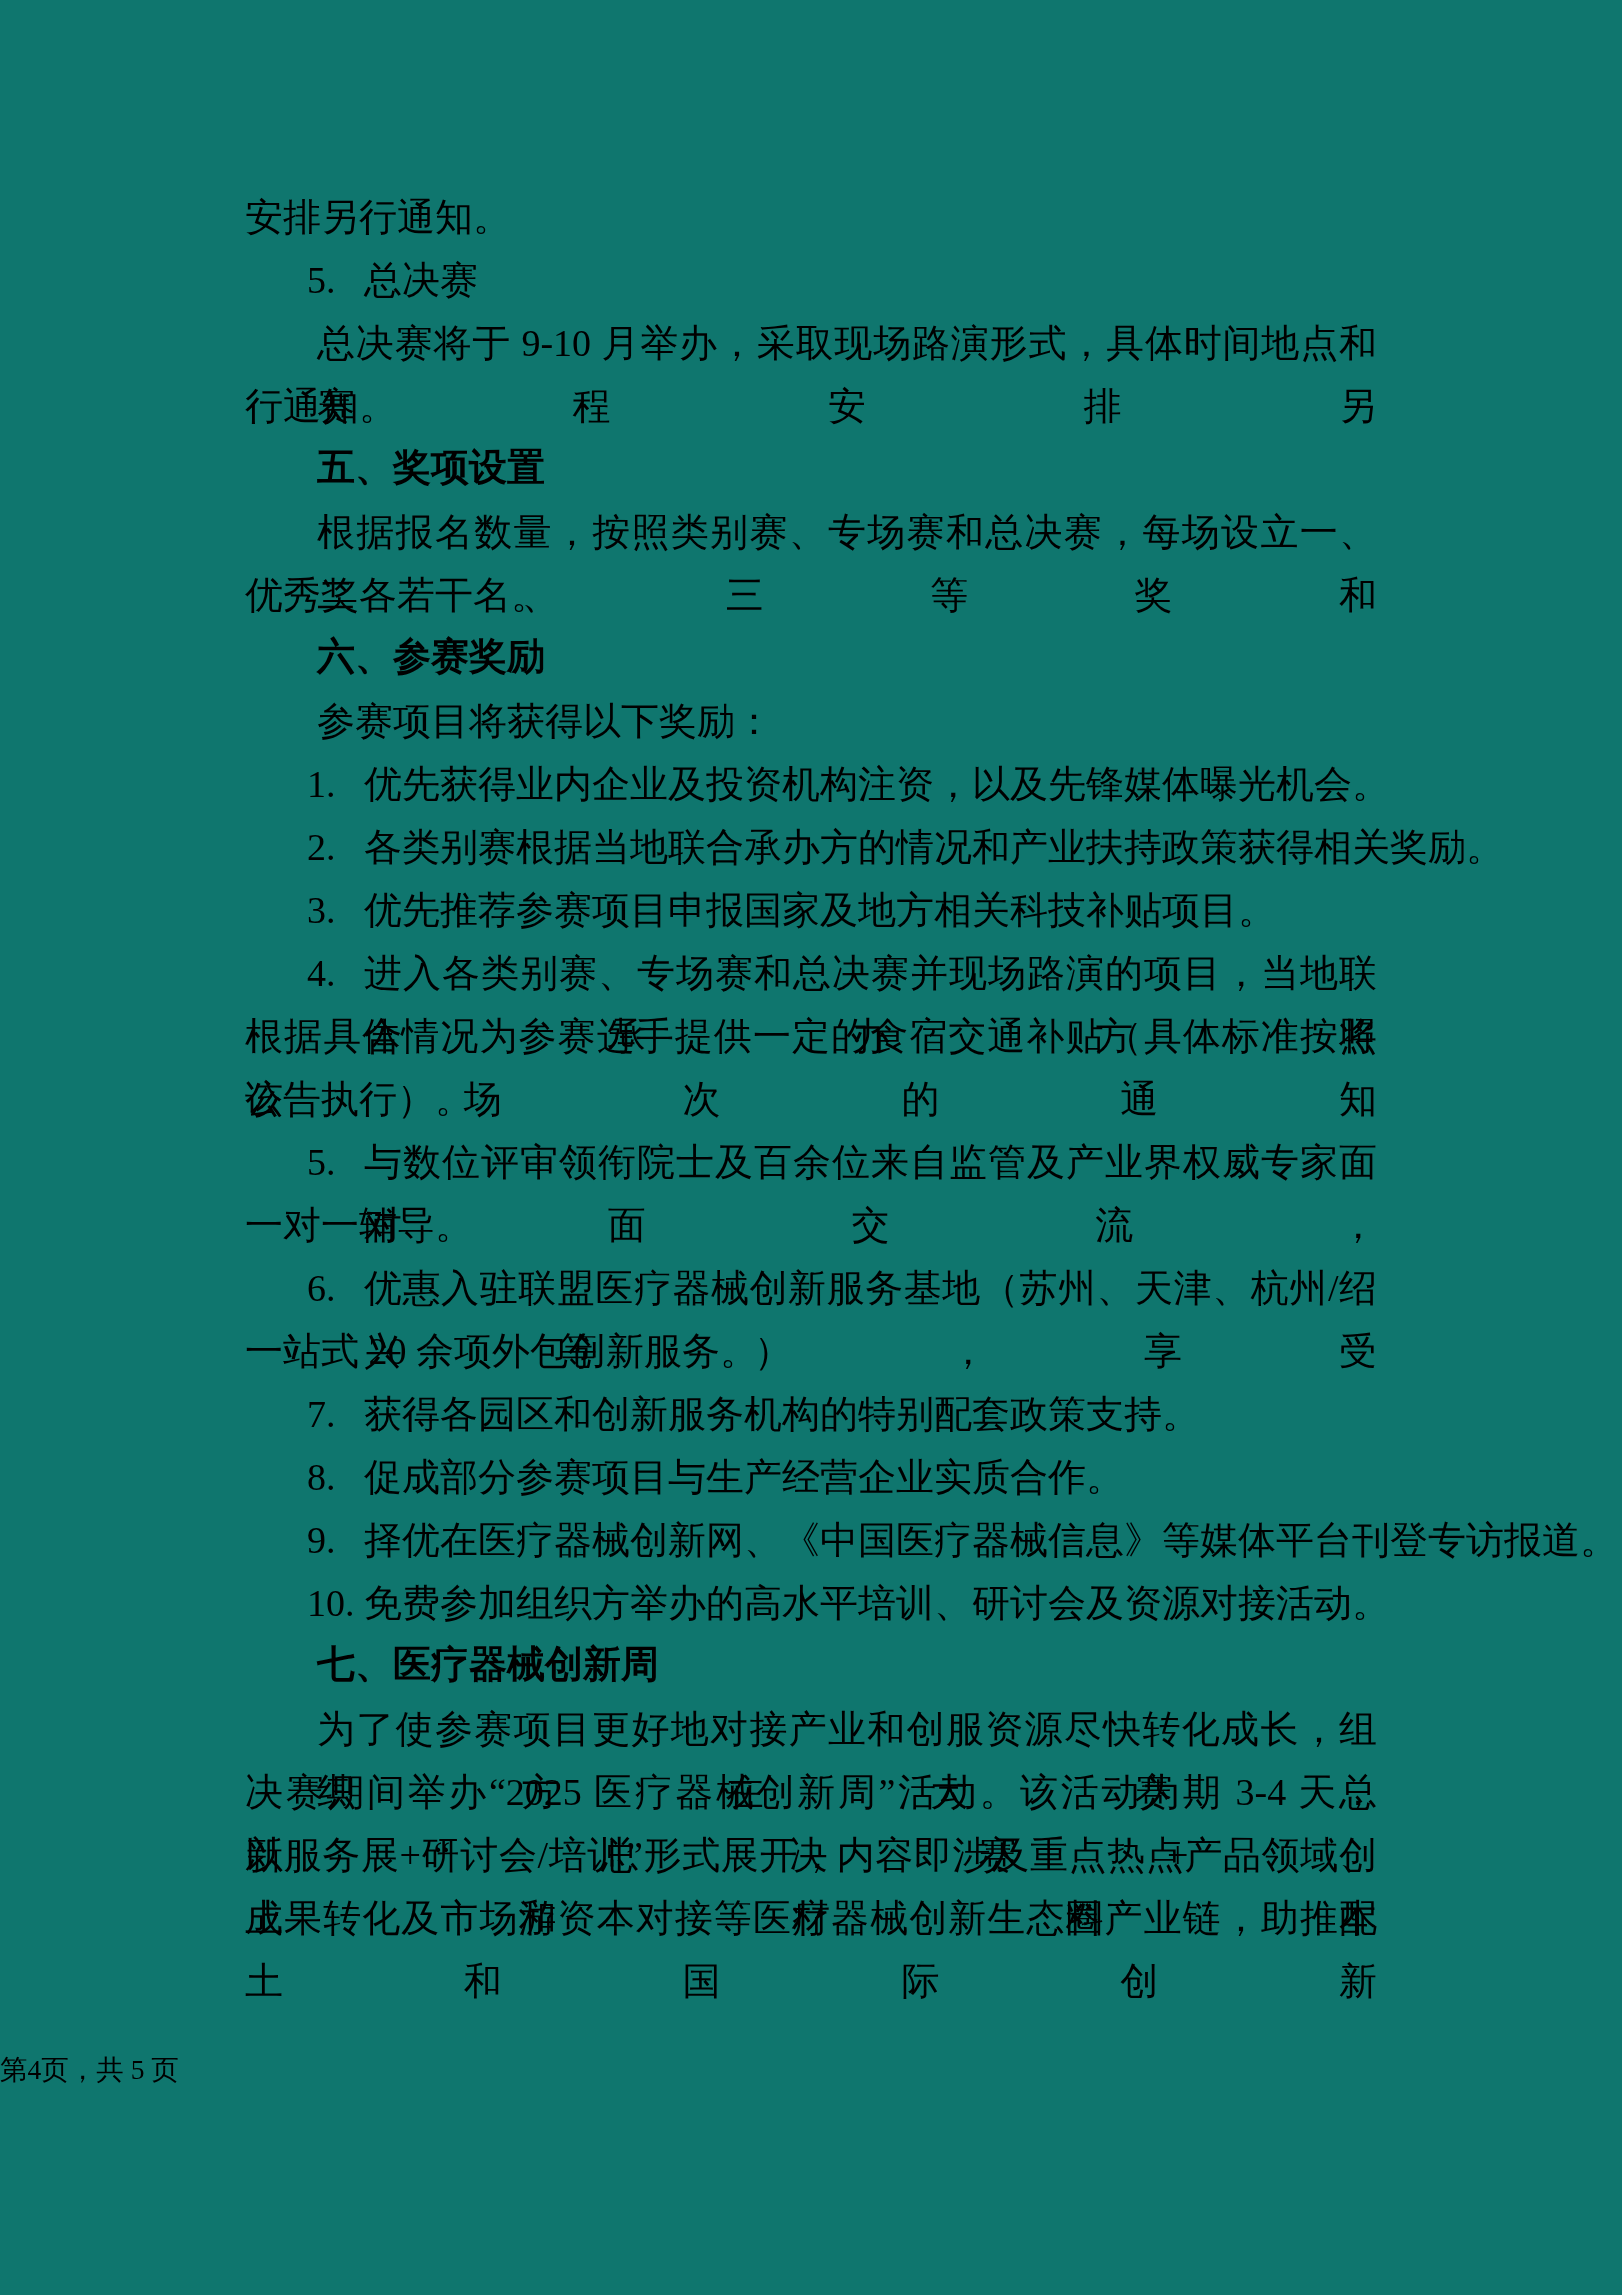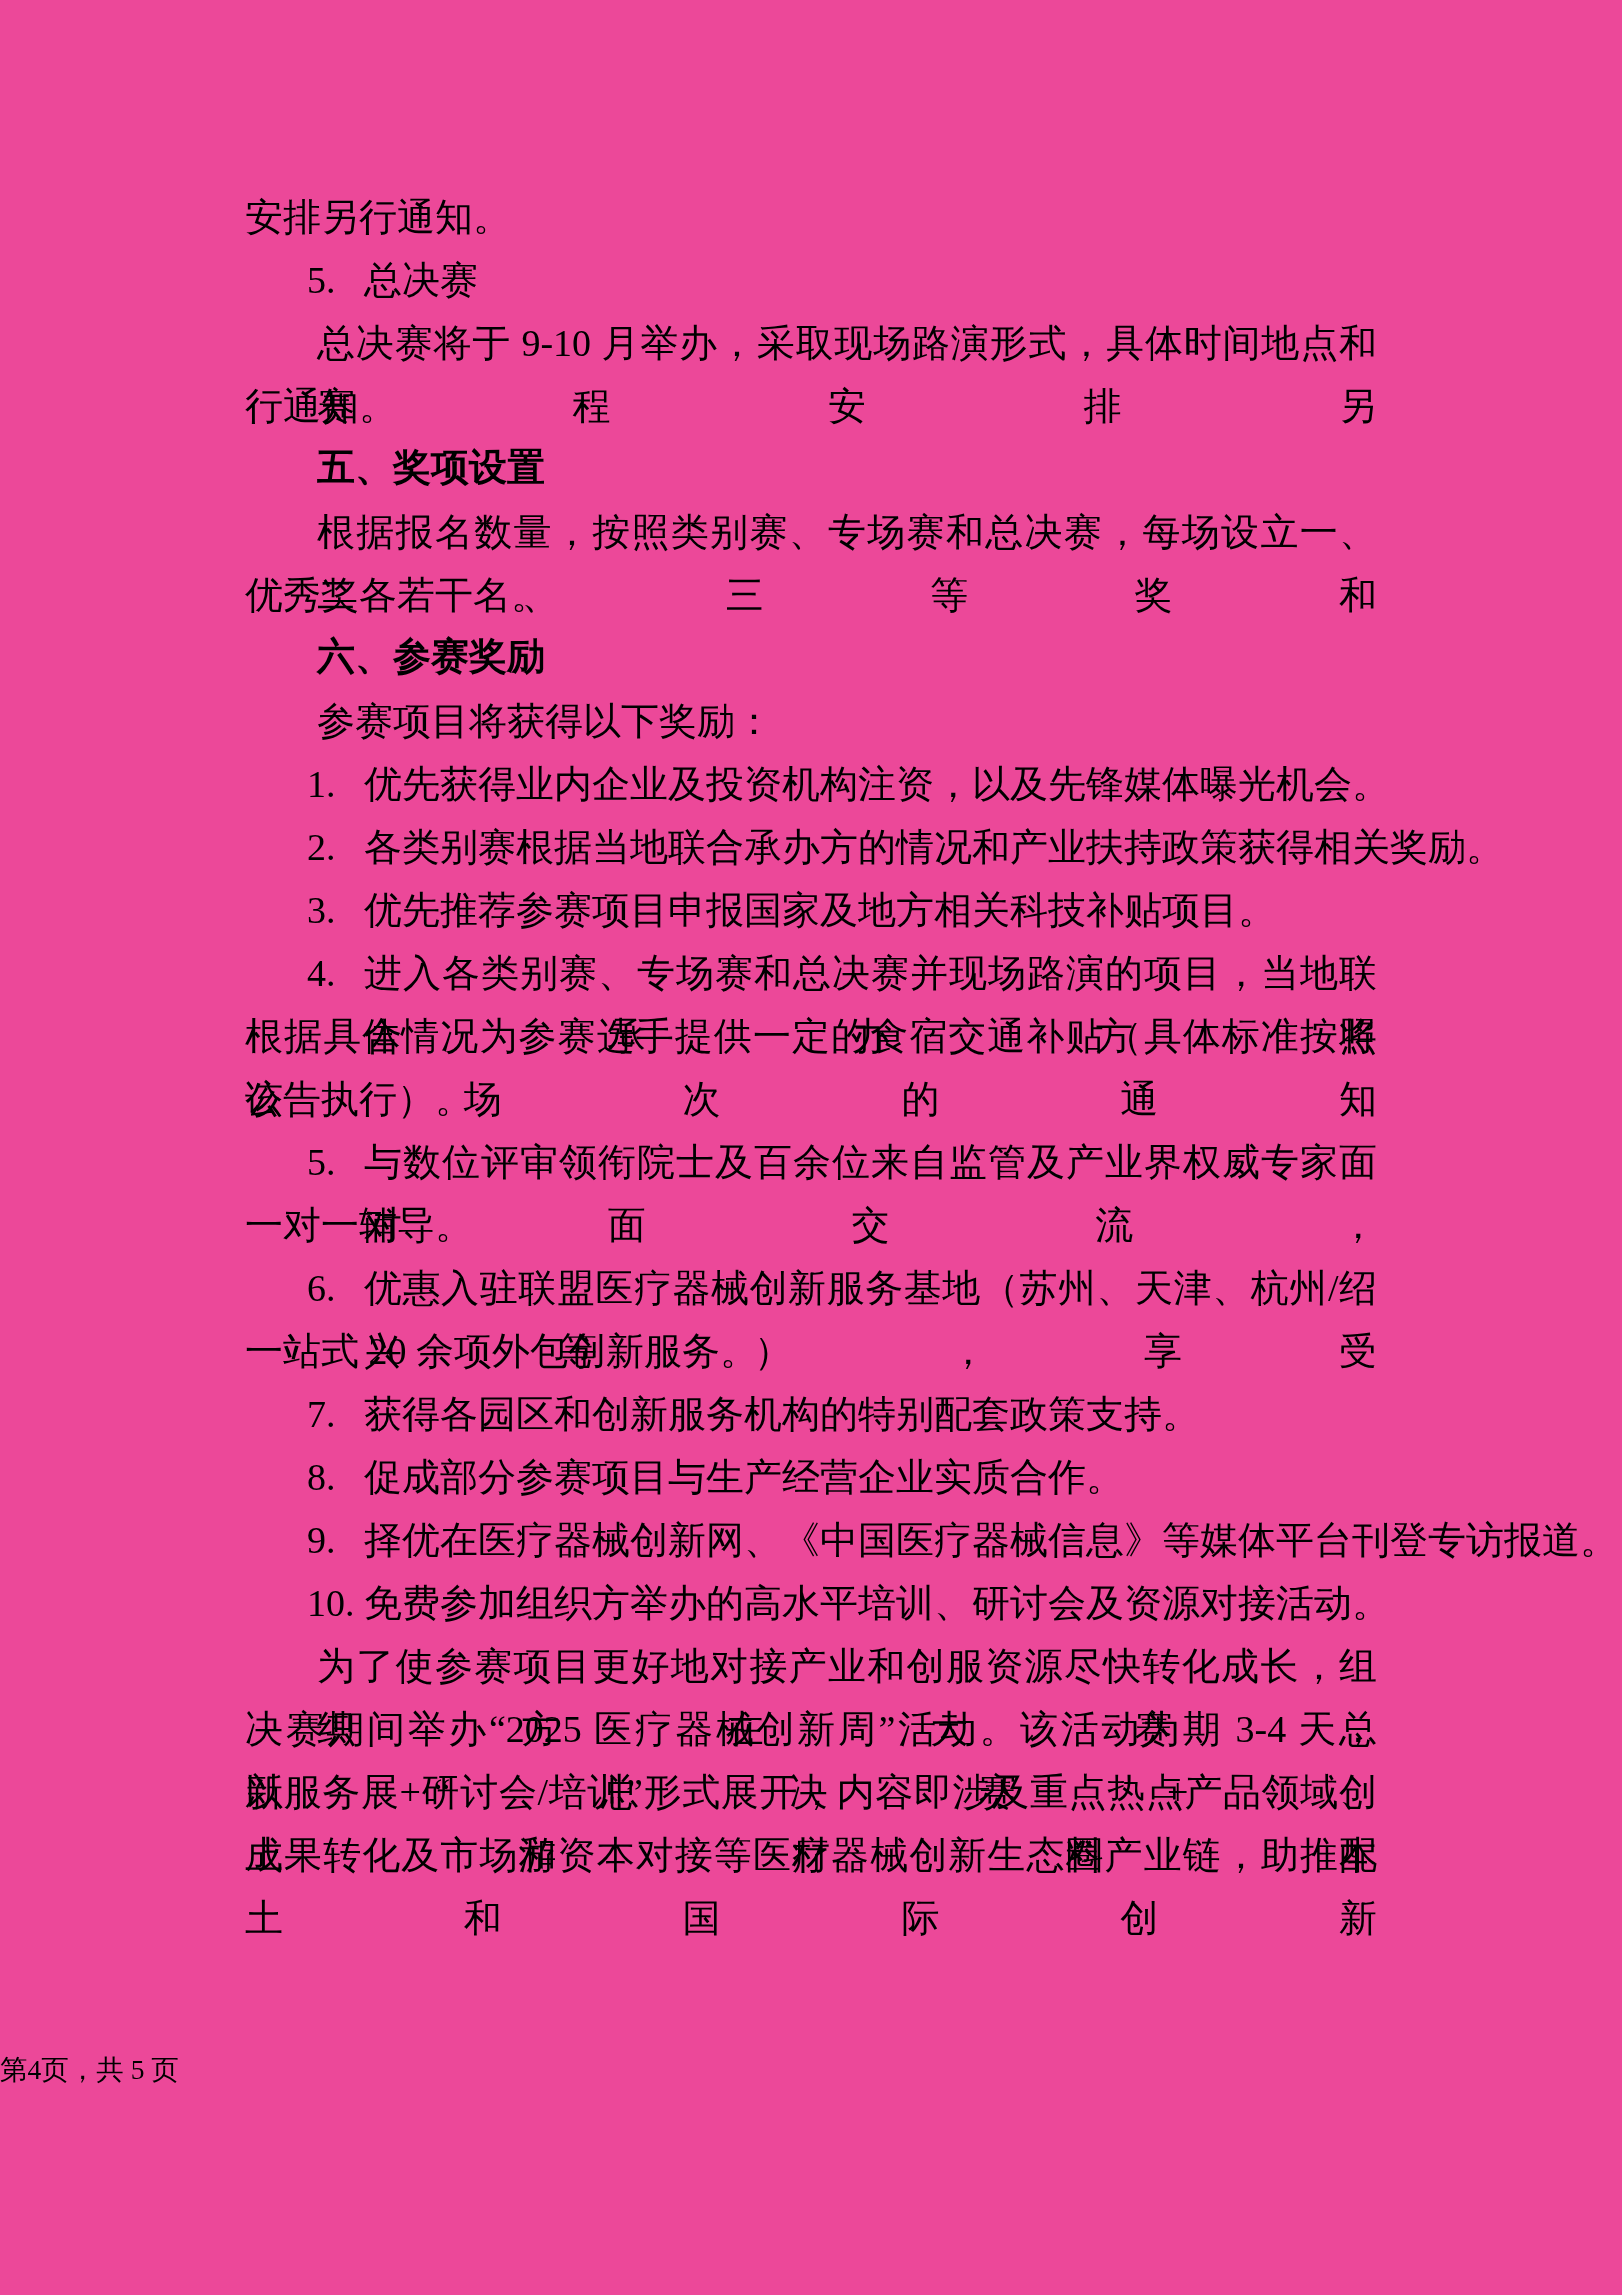--- a/index.html
+++ b/index.html
@@ -1,20 +1,20 @@
 <!DOCTYPE html>
 <html style="font-size:10.5px"><head>
 <meta charset="utf-8">
 <style>
   html,body{margin:0;padding:0;background:#e8e8e8;}
   .page{
     position:relative;
     width:1623px;
     height:2295px;
-    background:#ec4899;
+    background:#0f766e;
     color:#000000;
     font-family:"Liberation Serif","DejaVu Serif",serif;
     overflow:hidden;
   }
   .content{
     position:absolute;
     left:245px;
     top:186px;
     width:1132px;
   }
@@ -138,20 +138,21 @@
     <div class="ln li">
       <span class="num">9.</span>
       <span>择优在医疗器械创新网、《中国医疗器械信息》等媒体平台刊登专访报道。</span>
     </div>
 
     <div class="ln li">
       <span class="num">10.</span>
       <span>免费参加组织方举办的高水平培训、研讨会及资源对接活动。</span>
     </div>
 
+    <div class="ln h">七、医疗器械创新周</div>
 
     <div class="ln p1 j">为了使参赛项目更好地对接产业和创服资源尽快转化成长，组织方在大赛总</div>
     <div class="ln j">决赛期间举办“2025 医疗器械创新周”活动。该活动为期 3-4 天，以“总决赛+创</div>
     <div class="ln j">新服务展+研讨会/培训”形式展开，内容即涉及重点热点产品领域、上游材料配</div>
     <div class="ln j">成果转化及市场和资本对接等医疗器械创新生态圈产业链，助推本土和国际创新</div>
 
   </div>
 
   <div class="footer">第4页，共 5 页</div>
 </div>

